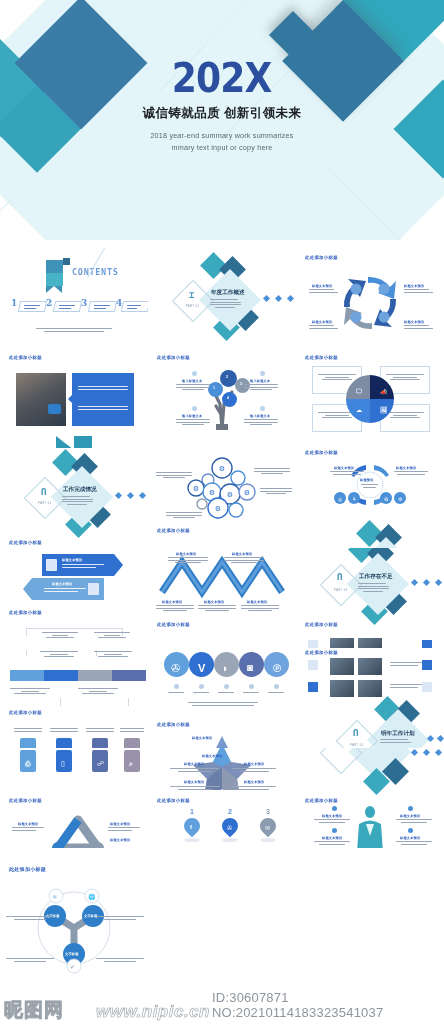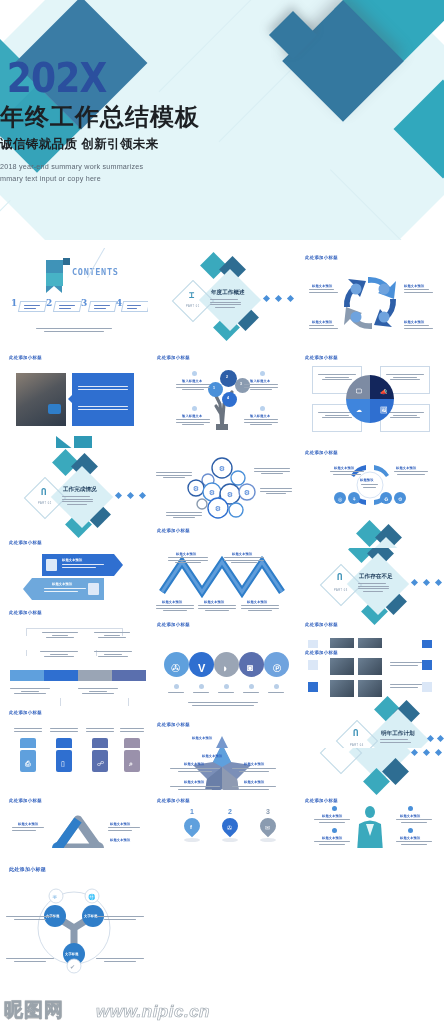--- a/index.html
+++ b/index.html
@@ -13,21 +13,21 @@
   .hero{ position:relative; width:444px; height:240px; background:#fff; overflow:hidden; }
   .hero-bg{ position:absolute; inset:0; overflow:hidden; }
   .dia{ position:absolute; transform:rotate(45deg); }
   .lightpanel{
     position:absolute; left:50%; top:50%;
     width:420px; height:420px; margin-left:-210px; margin-top:-210px;
     background:#e3f5f8; transform:rotate(45deg);
   }
   .hairline{ position:absolute; background:#d9eef3; }
 
-  .hero-text{ position:absolute; left:0; right:0; top:58px; z-index:6; }
+  .hero-text{ position:absolute; left:0; right:0; top:58px; text-align:center; z-index:6; }
   .t-year{
     font-family:"DejaVu Sans",sans-serif; font-weight:bold;
     font-size:41px; letter-spacing:-1px; color:#2b4f9e; line-height:1;
     transform:scaleX(.88); display:inline-block;
   }
   .t-main{
     font-size:24px; font-weight:bold; color:#1d2024; letter-spacing:1px;
     margin-top:5px; line-height:1.1;
   }
   .t-sub{
@@ -132,21 +132,20 @@
     <div class="dia" style="left:34px;top:16px;width:94px;height:94px;background:#3a7ca5;"></div>
 
     <div class="dia" style="left:352px;top:-34px;width:86px;height:86px;background:#31a8bd;"></div>
     <div class="dia" style="left:300px;top:18px;width:86px;height:86px;background:#34789f;box-shadow:-6px -6px 14px rgba(80,90,100,.30);"></div>
     <div class="dia" style="left:276px;top:18px;width:34px;height:34px;background:#34789f;box-shadow:-5px -3px 10px rgba(90,100,110,.35);"></div>
     <div class="dia" style="left:408px;top:94px;width:70px;height:70px;background:#31a8bd;"></div>
   </div>
 
   <div class="hero-text">
     <div class="t-year">202X</div>
-    <div class="t-main">年终工作总结模板</div>
     <div class="t-sub">诚信铸就品质 创新引领未来</div>
     <div class="t-en">
       <div>2018 year-end summary work summarizes</div>
       <div>mmary text input or copy here</div>
     </div>
   </div>
 </div>
 
 <div class="grid">
 
@@ -869,13 +868,14 @@
     </div>
 
     <div class="cell" style="height:132px;"></div>
 
   </div>
 </div>
 
 <div class="wm">
   <div class="wm-logo">昵图网</div>
   <div class="wm-url">www.nipic.cn</div>
+  <div class="wm-id">ID:30607871 NO:20210114183323541037</div>
 </div>
 
 </body></html>

